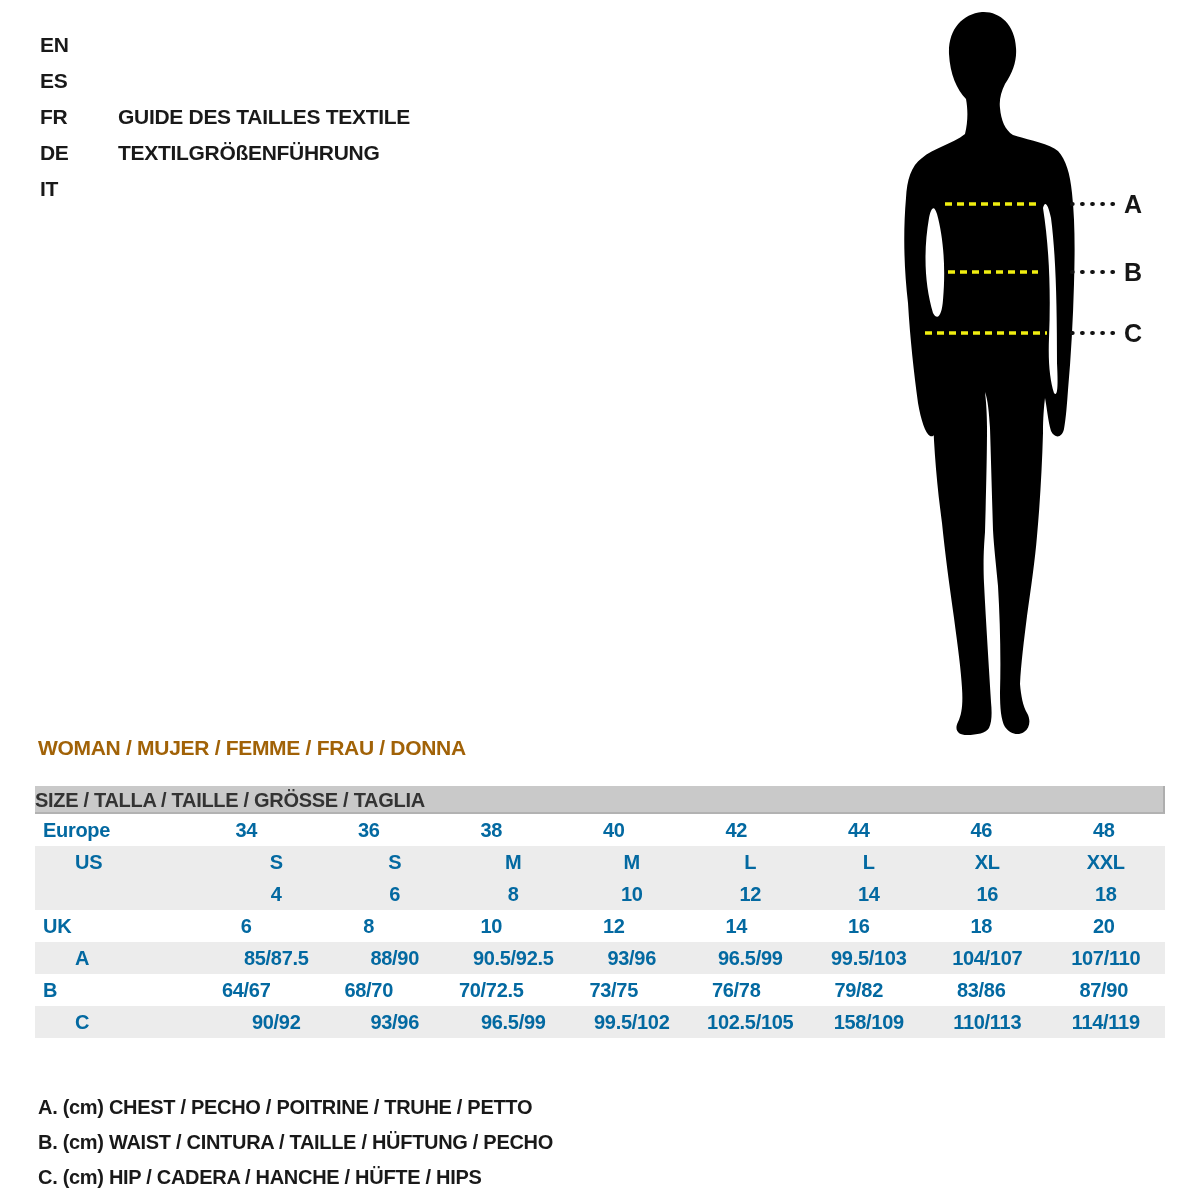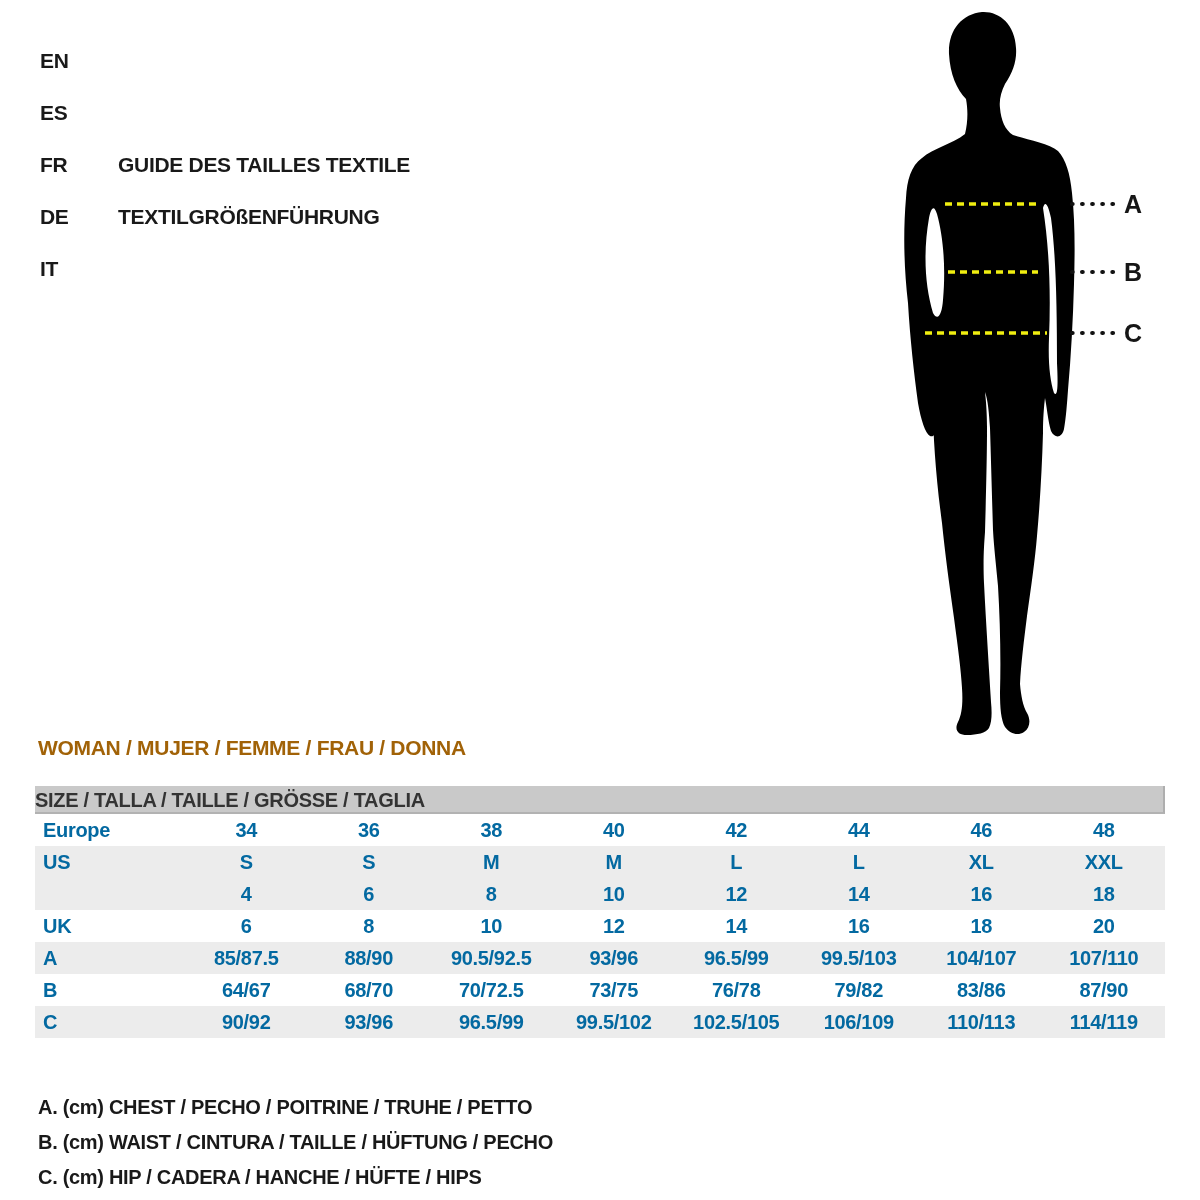--- a/index.html
+++ b/index.html
@@ -6,42 +6,42 @@
   body{
     width:1200px;height:1200px;position:relative;background:#ffffff;
     font-family:"Liberation Sans", sans-serif;
     -webkit-font-smoothing:antialiased;
     color:#1f1f1f;
   }
   .abs{position:absolute;}
 
   
   .lang-block{left:40px;top:27px;width:520px;}
-  .lang-row{display:flex;line-height:36px;font-size:21px;font-weight:bold;letter-spacing:-0.3px;color:#191919;margin-top:16px;}
+  .lang-row{display:flex;line-height:36px;font-size:21px;font-weight:bold;letter-spacing:-0.3px;color:#191919;}
   .lang-code{width:78px;flex:0 0 78px;}
   .lang-label{flex:1;}
 
   
   .figure-wrap{left:865px;top:8px;width:300px;height:727px;}
   .measure-label{position:absolute;left:1124px;width:40px;height:26px;
     font-size:25px;font-weight:bold;color:#161616;line-height:26px;}
 
   
   .section-title{left:38px;top:736px;font-size:21px;font-weight:bold;letter-spacing:-0.3px;color:#a16207;}
 
   
   .size-table{left:35px;top:786px;width:1130px;}
   .st-header{
     height:28px;line-height:28px;background:#c9c9c9;
     border-bottom:2px solid #b2b2b2;border-right:2px solid #aeaeae;
     box-sizing:border-box;
     font-size:20px;font-weight:bold;letter-spacing:-0.3px;color:#333333;
   }
   .st-row{display:flex;height:32px;line-height:32px;font-size:20px;font-weight:bold;letter-spacing:-0.3px;color:#0369a1;}
-  .st-row.shaded{background:#ececec;}
+  .st-row.shaded{background:#ececec;padding-left:32px;}
   .st-label{flex:0 0 150px;padding-left:8px;box-sizing:border-box;text-align:left;}
   .st-cell{flex:1;text-align:center;}
 
   
   .legend{left:38px;top:1090px;}
   .legend-line{line-height:35px;font-size:20px;font-weight:bold;letter-spacing:-0.3px;color:#191919;}
 </style>
 </head>
 <body>
 
@@ -219,21 +219,21 @@
     <div class="st-cell">87/90</div>
   </div>
 
   <div class="st-row shaded">
     <div class="st-label">C</div>
     <div class="st-cell">90/92</div>
     <div class="st-cell">93/96</div>
     <div class="st-cell">96.5/99</div>
     <div class="st-cell">99.5/102</div>
     <div class="st-cell">102.5/105</div>
-    <div class="st-cell">106/109</div>
+    <div class="st-cell">158/109</div>
     <div class="st-cell">110/113</div>
     <div class="st-cell">114/119</div>
   </div>
 </div>
 
 <div class="abs legend">
   <div class="legend-line">A. (cm) CHEST / PECHO / POITRINE / TRUHE / PETTO</div>
   <div class="legend-line">B. (cm) WAIST / CINTURA / TAILLE / HÜFTUNG / PECHO</div>
   <div class="legend-line">C. (cm) HIP / CADERA / HANCHE / HÜFTE / HIPS</div>
 </div>

